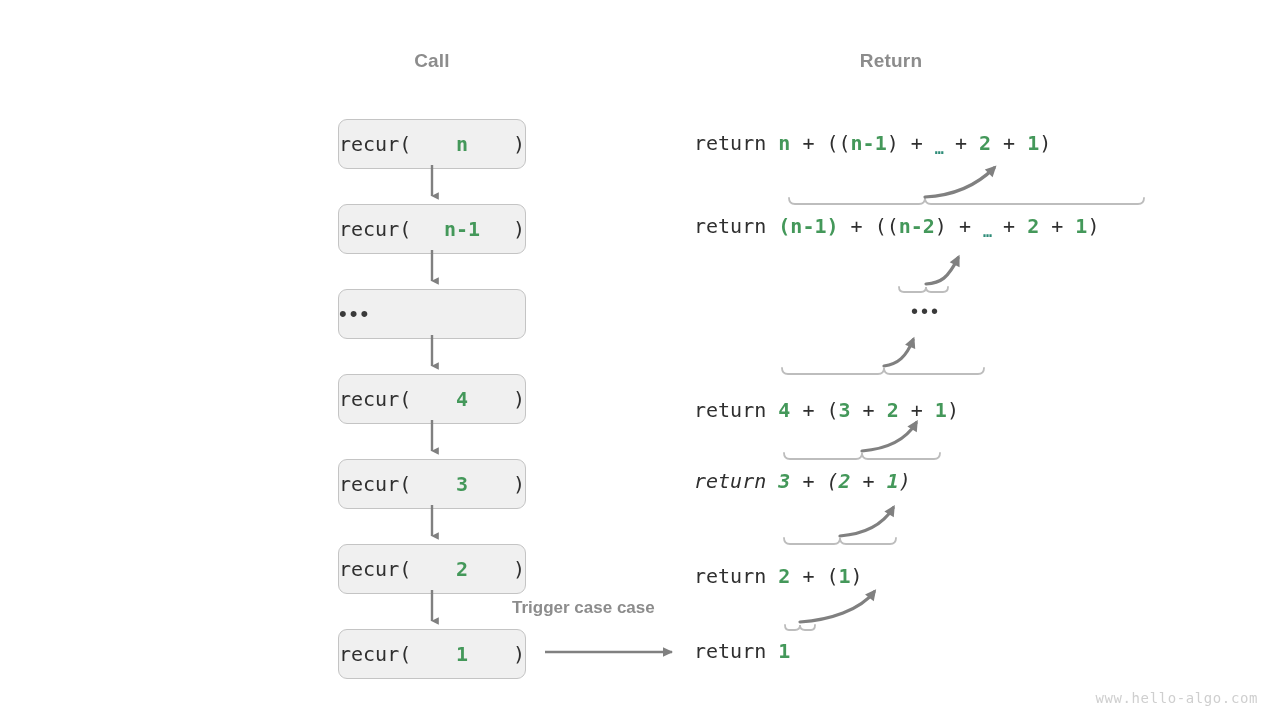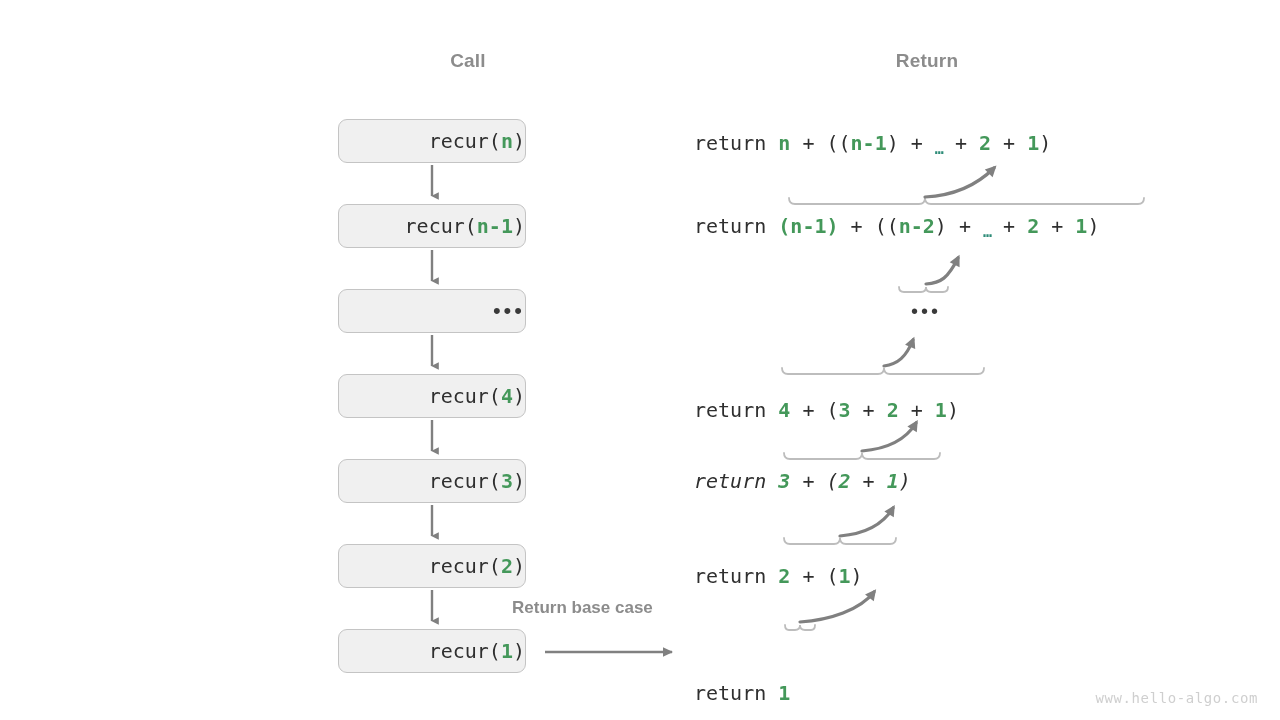--- a/index.html
+++ b/index.html
@@ -23,38 +23,37 @@
   
   .col-header {
     position: absolute;
     font-family: "Liberation Sans", sans-serif;
     font-weight: bold;
     font-size: 19px;
     color: #8c8c8c;
     letter-spacing: 0.2px;
     white-space: nowrap;
     transform: translateX(-50%);
-    margin-left: 36px;
   }
   #header-call  { left: 432px; top: 50px; }
   #header-return{ left: 891px; top: 50px; }
 
   
   .call-box {
     position: absolute;
     left: 338px;
     width: 188px;
-    height: 44px;
+    height: 50px;
     box-sizing: border-box;
     background: #f0f0f0;
     border: 1.6px solid #c4c4c4;
     border-radius: 9px;
     display: flex;
     align-items: center;
-    justify-content: flex-end;
+    justify-content: space-between;
     font-family: "DejaVu Sans Mono", monospace;
     font-size: 20px;
     color: #2f2f2f;
     letter-spacing: 0px;
   }
   .call-box .arg { color: #44985a; font-weight: bold; }
   .call-box.dots {
     font-family: "Liberation Sans", sans-serif;
     font-size: 22px;
     letter-spacing: 3px;
@@ -172,26 +171,26 @@
         <span>)</span>
       </div>
     </div>
 
   <div id="return-column">
       <div class="ret-line" style="top: 133px;"><span class="kw">return </span><span class="g">n</span><span class="op"> + </span><span class="p">((</span><span class="g">n-1</span><span class="p">) + </span><span class="ell">…</span><span class="op"> + </span><span class="g">2</span><span class="op"> + </span><span class="g">1</span><span class="p">)</span></div>
       <div class="ret-line" style="top: 216px;"><span class="kw">return </span><span class="g">(</span><span class="g">n-1</span><span class="g">)</span><span class="op"> + </span><span class="p">((</span><span class="g">n-2</span><span class="p">) + </span><span class="ell">…</span><span class="op"> + </span><span class="g">2</span><span class="op"> + </span><span class="g">1</span><span class="p">)</span></div>
       <div class="ret-line" style="top: 400px;"><span class="kw">return </span><span class="g">4</span><span class="op"> + </span><span class="p">(</span><span class="g">3</span><span class="op"> + </span><span class="g">2</span><span class="op"> + </span><span class="g">1</span><span class="p">)</span></div>
       <div class="ret-line" style="top: 471px; font-style: italic;"><span class="kw">return </span><span class="g">3</span><span class="op"> + </span><span class="p">(</span><span class="g">2</span><span class="op"> + </span><span class="g">1</span><span class="p">)</span></div>
       <div class="ret-line" style="top: 566px; text-align: right;"><span class="kw">return </span><span class="g">2</span><span class="op"> + </span><span class="p">(</span><span class="g">1</span><span class="p">)</span></div>
-      <div class="ret-line" style="top: 641px; margin-top: 42px;"><span class="kw">return </span><span class="g">1</span></div>
+      <div class="ret-line" style="top: 641px;"><span class="kw">return </span><span class="g">1</span></div>
     </div>
 
   <div id="mid-ellipsis">•••</div>
 
-  <div id="trigger-label">Return base case</div>
+  <div id="trigger-label">Trigger case case</div>
 
   <div id="watermark">www.hello-algo.com</div>
 
   <svg class="overlay" viewBox="0 0 1280 720">
     <defs>
       <marker id="arrowDown" markerWidth="10" markerHeight="10" refX="4.2" refY="7.4" orient="auto" markerUnits="userSpaceOnUse">
         <path d="M0.4,0.6 L4.2,8.2 L8.0,0.6 Z" fill="#808080"></path>
       </marker>
       <marker id="arrowRight" markerWidth="12" markerHeight="11" refX="9.5" refY="5.5" orient="auto" markerUnits="userSpaceOnUse">
         <path d="M0.5,0.8 L10.5,5.5 L0.5,10.2 Z" fill="#808080"></path>

